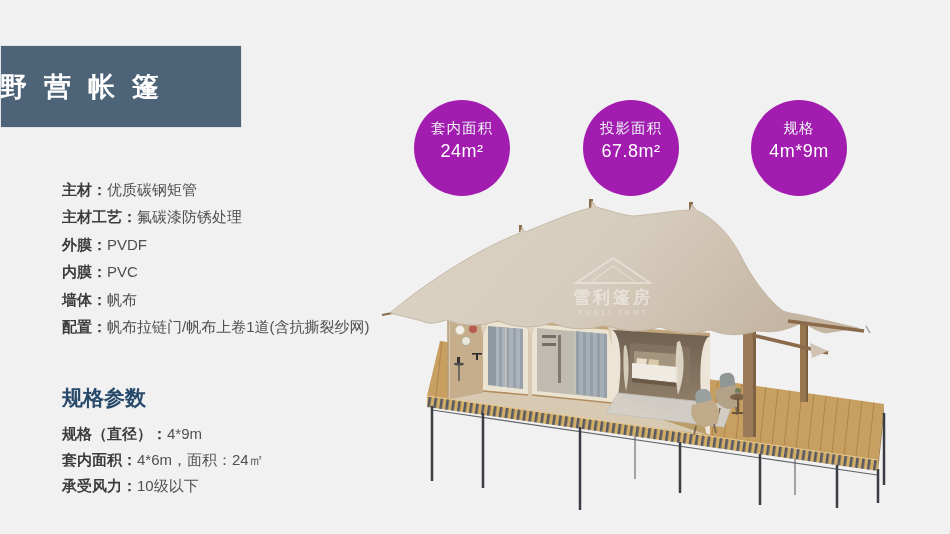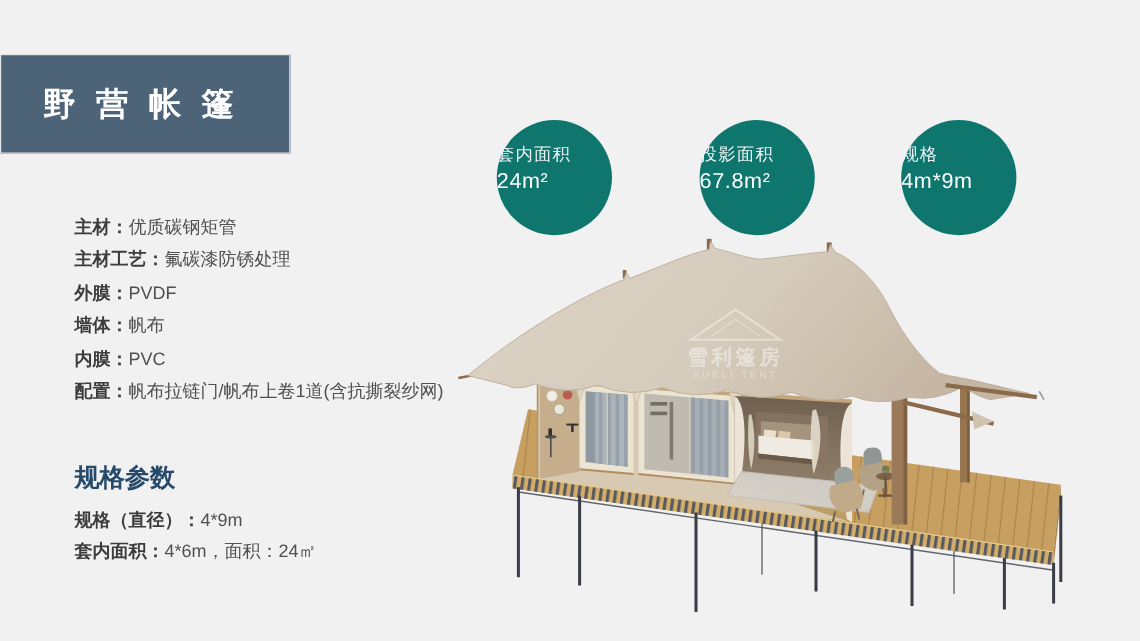--- a/index.html
+++ b/index.html
@@ -9,26 +9,26 @@
     font-family:"Liberation Sans","DejaVu Sans",sans-serif;
   }
   
   .header-box{
     position:absolute;left:0;top:45px;width:242px;height:83px;
     background:#4d6377;box-shadow:0 0 0 1px #e4e4e6 inset;
     display:flex;align-items:center;
   }
   .header-box .title{
     color:#ffffff;font-size:27px;font-weight:bold;
-    letter-spacing:17px;padding-left:36px;white-space:nowrap;
+    letter-spacing:17px;white-space:nowrap;
   }
   
   .stat-circle{
     position:absolute;top:100px;width:96px;height:96px;border-radius:50%;
-    background:#0f766e;color:#fff;
+    background:#a21caf;color:#fff;text-align:center;
   }
   .stat-circle .stat-label{
     margin-top:19px;font-size:14.5px;letter-spacing:1px;color:#eef2f5;
   }
   .stat-circle .stat-value{
     margin-top:3px;font-size:18px;font-weight:500;letter-spacing:.5px;
   }
   
   .section{position:absolute;left:62px;width:340px;}
   #product-section{top:176px;}
@@ -67,37 +67,40 @@
   <div class="param-row">
     <span class="param-label">主材：</span><span class="param-value">优质碳钢矩管</span>
   </div>
   <div class="param-row">
     <span class="param-label">主材工艺：</span><span class="param-value">氟碳漆防锈处理</span>
   </div>
   <div class="param-row">
     <span class="param-label">外膜：</span><span class="param-value">PVDF</span>
   </div>
   <div class="param-row">
+    <span class="param-label">内膜：</span><span class="param-value">PVC</span>
+  </div>
+  <div class="param-row">
     <span class="param-label">墙体：</span><span class="param-value">帆布</span>
-  </div>
-  <div class="param-row">
-    <span class="param-label">内膜：</span><span class="param-value">PVC</span>
   </div>
   <div class="param-row">
     <span class="param-label">配置：</span><span class="param-value">帆布拉链门/帆布上卷1道(含抗撕裂纱网)</span>
   </div>
 </div>
 
 <div class="section" id="spec-section">
   <h2 class="section-heading">规格参数</h2>
   <div class="param-row">
     <span class="param-label">规格（直径）：</span><span class="param-value">4*9m</span>
   </div>
   <div class="param-row">
     <span class="param-label">套内面积：</span><span class="param-value">4*6m，面积：24㎡</span>
+  </div>
+  <div class="param-row">
+    <span class="param-label">承受风力：</span><span class="param-value">10级以下</span>
   </div>
 </div>
 
 <div id="tent-wrap">
 <svg width="570" height="334" viewBox="0 0 570 334">
   <defs>
     <linearGradient id="roofG" x1="0" y1="0" x2="1" y2="0.25">
       <stop offset="0" stop-color="#dcd3c6"></stop>
       <stop offset="0.55" stop-color="#d6ccbd"></stop>
       <stop offset="1" stop-color="#c5b6a3"></stop>

